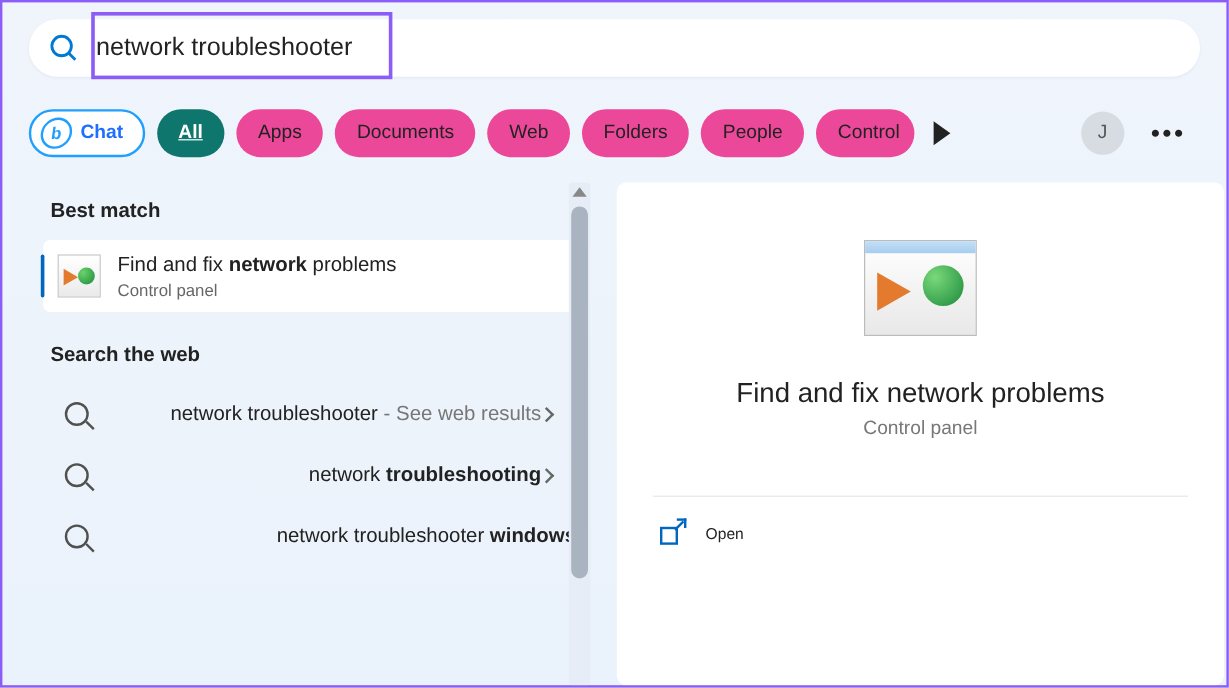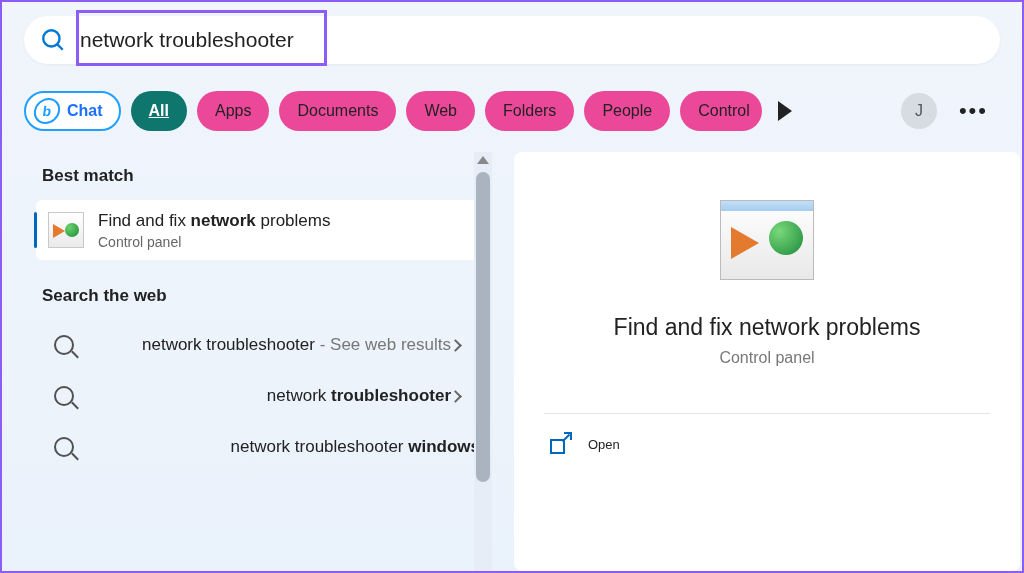--- a/index.html
+++ b/index.html
@@ -240,21 +240,21 @@
       <div class="search-glyph"></div>
       <div class="web-text">
         <span>network troubleshooter</span><b></b><span class="suffix"> - See web results</span>
       </div>
       <div class="chev-right"></div>
     </div>
 
     <div class="web-item">
       <div class="search-glyph"></div>
       <div class="web-text">
-        <span>network </span><b>troubleshooter</b><span class="suffix"></span>
+        <span>network </span><b>troubleshooting</b><span class="suffix"></span>
       </div>
       <div class="chev-right"></div>
     </div>
 
     <div class="web-item">
       <div class="search-glyph"></div>
       <div class="web-text">
         <span>network troubleshooter </span><b>windows</b><span class="suffix"></span>
       </div>
     </div>

